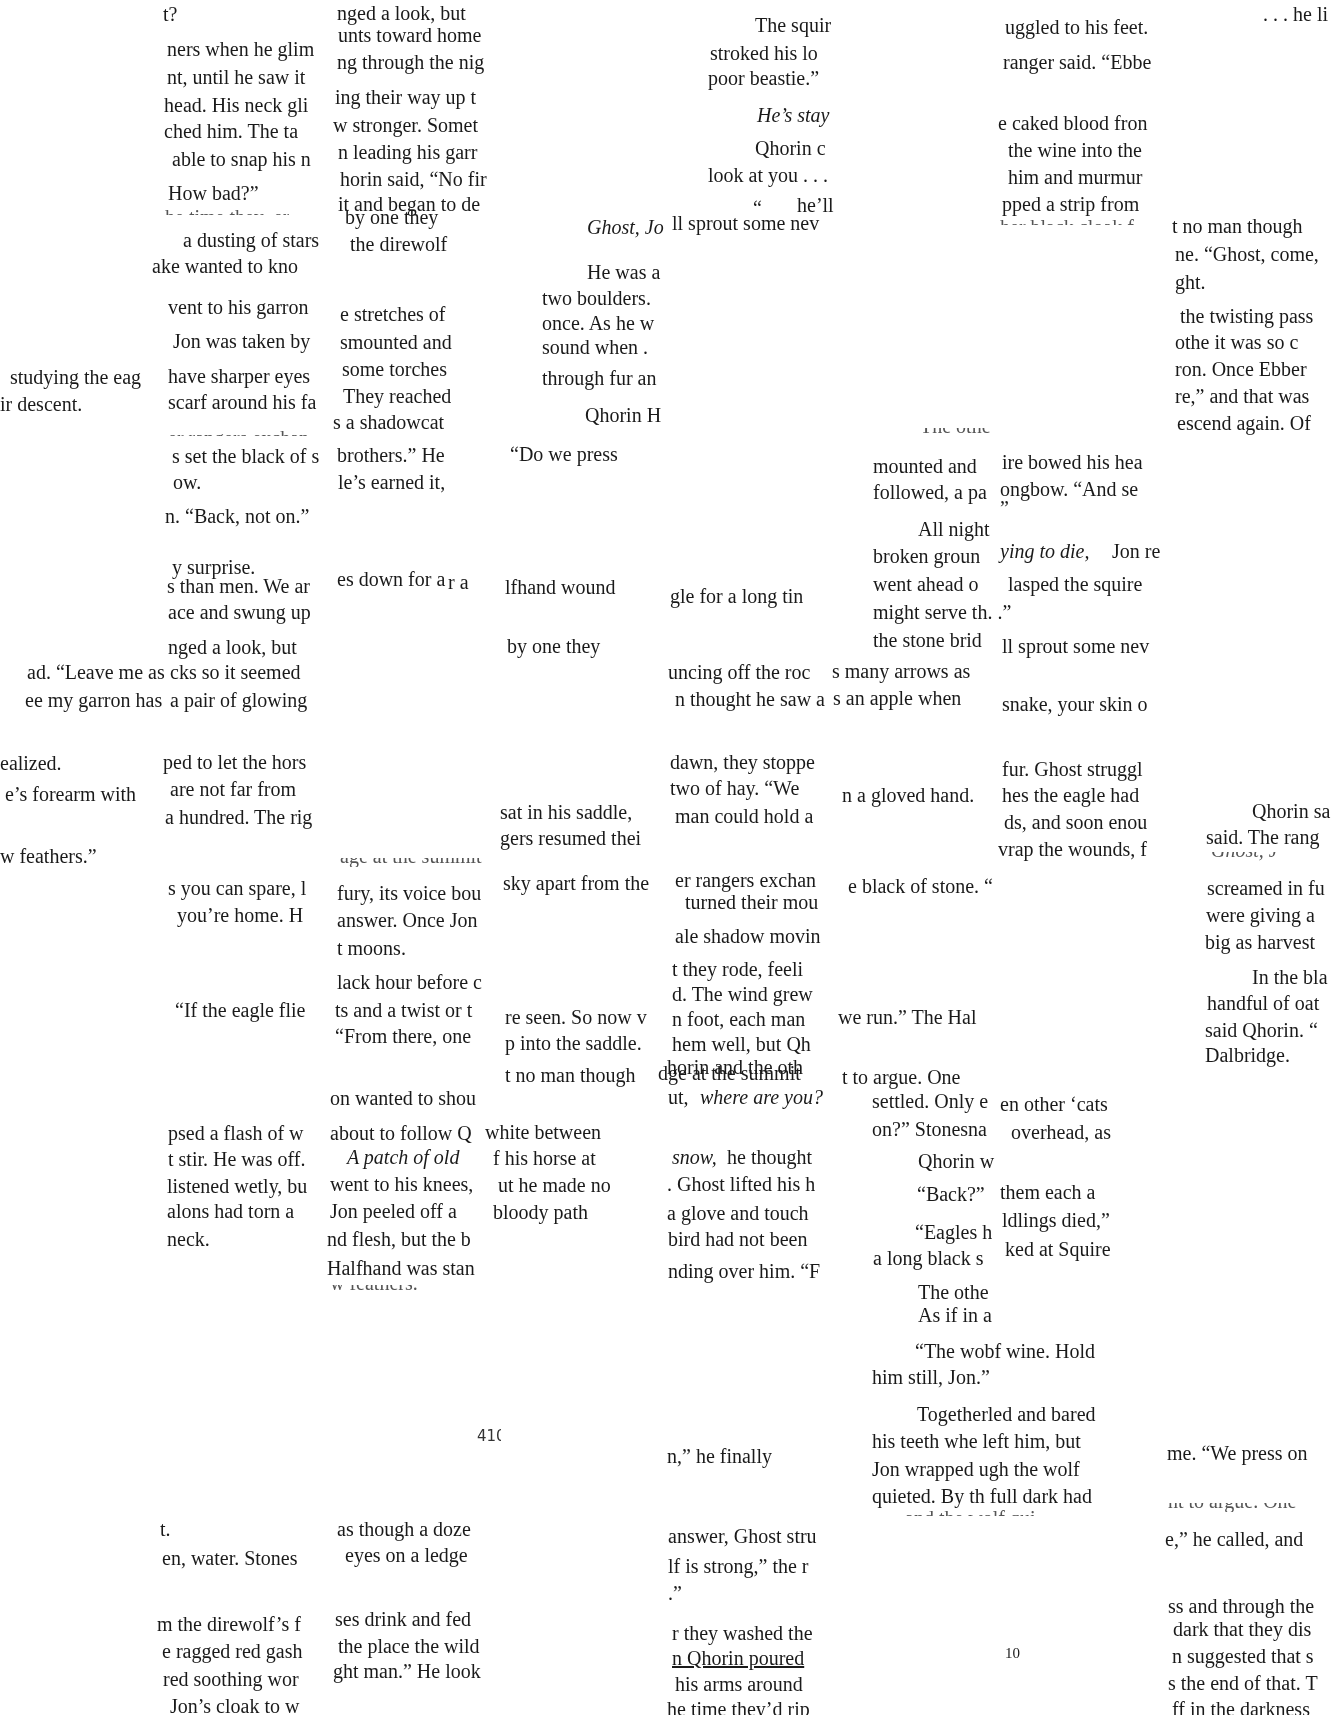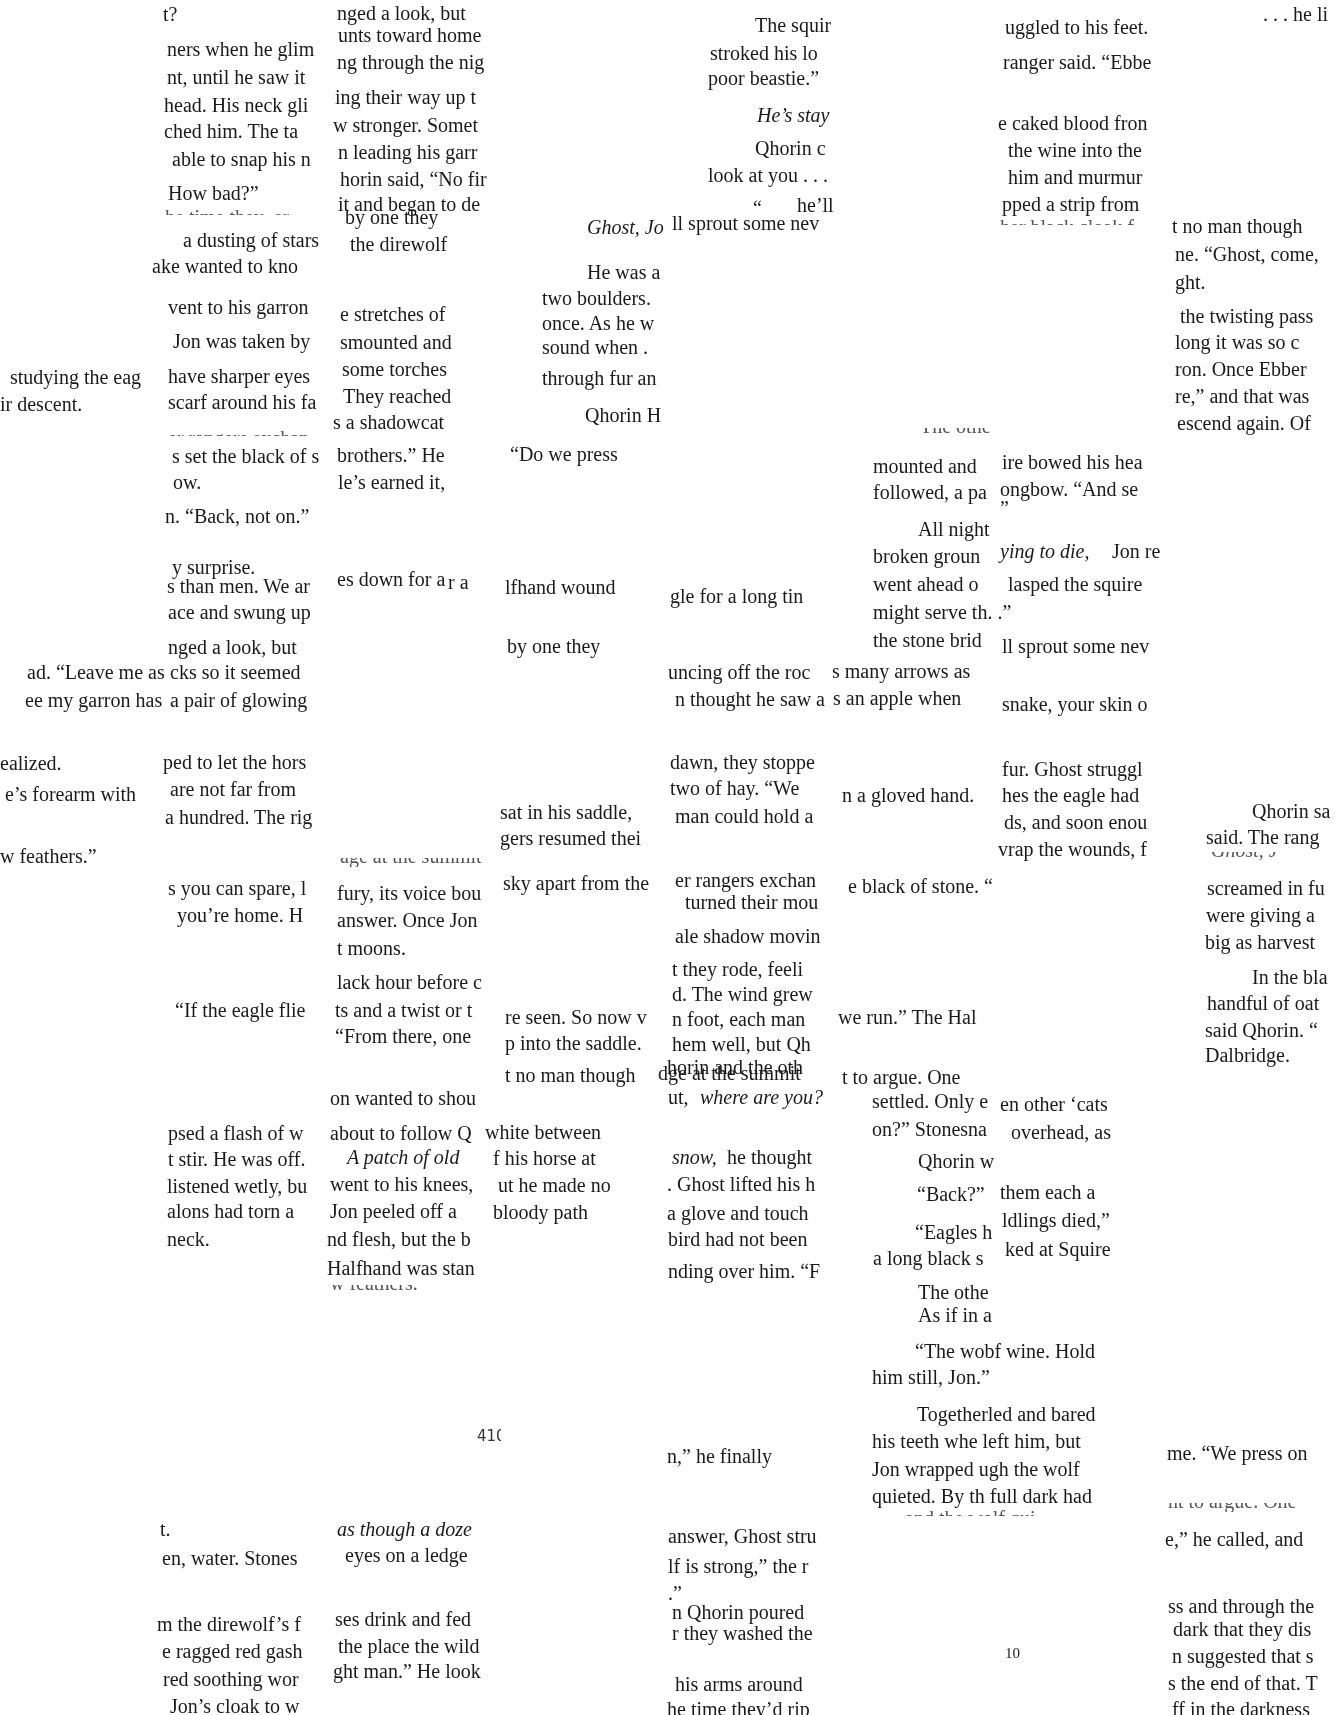--- a/index.html
+++ b/index.html
@@ -61,21 +61,21 @@
     <div class="frag" style="left: 1003px; top: 51px;">ranger said. “Ebbe</div>
     <div class="frag" style="left: 998px; top: 112px;">e caked blood fron</div>
     <div class="frag" style="left: 1008px; top: 139px;">the wine into the</div>
     <div class="frag" style="left: 1008px; top: 166px;">him and murmur</div>
     <div class="frag" style="left: 1002px; top: 193px;">pped a strip from</div>
     <div class="frag cut-bottom" style="left: 1000px; top: 216px;"><span class="inner">her black cloak f</span></div>
     <div class="frag" style="left: 1172px; top: 215px;">t no man though</div>
     <div class="frag" style="left: 1175px; top: 243px;">ne. “Ghost, come,</div>
     <div class="frag" style="left: 1175px; top: 271px;">ght.</div>
     <div class="frag" style="left: 1180px; top: 305px;">the twisting pass</div>
-    <div class="frag" style="left: 1175px; top: 331px;">long it was so c</div>
+    <div class="frag" style="left: 1175px; top: 331px;">othe it was so c</div>
     <div class="frag" style="left: 1175px; top: 358px;">ron. Once Ebber</div>
     <div class="frag" style="left: 1175px; top: 385px;">re,” and that was</div>
     <div class="frag" style="left: 1177px; top: 412px;">escend again. Of</div>
     <div class="frag" style="left: 168px; top: 296px;">vent to his garron</div>
     <div class="frag" style="left: 340px; top: 303px;">e stretches of</div>
     <div class="frag" style="left: 173px; top: 330px;">Jon was taken by</div>
     <div class="frag" style="left: 340px; top: 331px;">smounted and</div>
     <div class="frag" style="left: 10px; top: 366px;">studying the eag</div>
     <div class="frag" style="left: 168px; top: 365px;">have sharper eyes</div>
     <div class="frag" style="left: 342px; top: 358px;">some torches</div>
@@ -215,37 +215,37 @@
     <div class="frag" style="left: 915px; top: 1340px;">“The wobf wine. Hold</div>
     <div class="frag" style="left: 872px; top: 1366px;">him still, Jon.”</div>
     <div class="frag" style="left: 917px; top: 1403px;">Togetherled and bared</div>
     <div class="frag" style="left: 872px; top: 1430px;">his teeth whe left him, but</div>
     <div class="frag" style="left: 872px; top: 1458px;">Jon wrapped ugh the wolf</div>
     <div class="frag" style="left: 872px; top: 1485px;">quieted. By th full dark had</div>
     <div class="frag cut-bottom" style="left: 905px; top: 1507px;"><span class="inner">and the wolf qui</span></div>
     <div class="frag pg-sans clipw" style="left: 477px; top: 1428px; width: 24px; text-align: center;">410</div>
     <div class="frag pg" style="left: 1005px; top: 1645px;">10</div>
     <div class="frag" style="left: 160px; top: 1518px;">t.</div>
-    <div class="frag" style="left: 337px; top: 1518px; font-style: italic;">as though a doze</div>
+    <div class="frag" style="left: 337px; top: 1518px;">as though a doze</div>
     <div class="frag" style="left: 162px; top: 1547px;">en, water. Stones</div>
     <div class="frag" style="left: 345px; top: 1544px;">eyes on a ledge</div>
     <div class="frag" style="left: 157px; top: 1613px;">m the direwolf’s f</div>
     <div class="frag" style="left: 335px; top: 1608px;">ses drink and fed</div>
     <div class="frag" style="left: 162px; top: 1640px;">e ragged red gash</div>
     <div class="frag" style="left: 338px; top: 1635px;">the place the wild</div>
     <div class="frag" style="left: 163px; top: 1668px;">red soothing wor</div>
     <div class="frag" style="left: 333px; top: 1660px;">ght man.” He look</div>
     <div class="frag" style="left: 170px; top: 1695px;">Jon’s cloak to w</div>
     <div class="frag cut-bottom" style="left: 157px; top: 1712px;"><span class="inner">the wound and t</span></div>
     <div class="frag" style="left: 667px; top: 1445px;">n,” he finally</div>
     <div class="frag" style="left: 668px; top: 1525px;">answer, Ghost stru</div>
     <div class="frag" style="left: 668px; top: 1555px;">lf is strong,” the r</div>
     <div class="frag" style="left: 668px; top: 1582px;">.”</div>
     <div class="frag" style="left: 672px; top: 1622px;">r they washed the</div>
-    <div class="frag" style="left: 672px; top: 1601px;">n Qhorin poured</div>
+    <div class="frag" style="left: 672px; top: 1647px; text-decoration: underline;">n Qhorin poured</div>
     <div class="frag" style="left: 675px; top: 1673px;">his arms around</div>
     <div class="frag" style="left: 667px; top: 1698px;">he time they’d rip</div>
     <div class="frag" style="left: 1167px; top: 1442px;">me. “We press on</div>
     <div class="frag cut-top" style="left: 1168px; top: 1503px;"><span class="inner">nt to argue. One</span></div>
     <div class="frag" style="left: 1165px; top: 1528px;">e,” he called, and</div>
     <div class="frag" style="left: 1168px; top: 1595px;">ss and through the</div>
     <div class="frag" style="left: 1173px; top: 1618px;">dark that they dis</div>
     <div class="frag" style="left: 1172px; top: 1645px;">n suggested that s</div>
     <div class="frag" style="left: 1168px; top: 1672px;">s the end of that. T</div>
     <div class="frag" style="left: 1172px; top: 1698px;">ff in the darkness</div>

